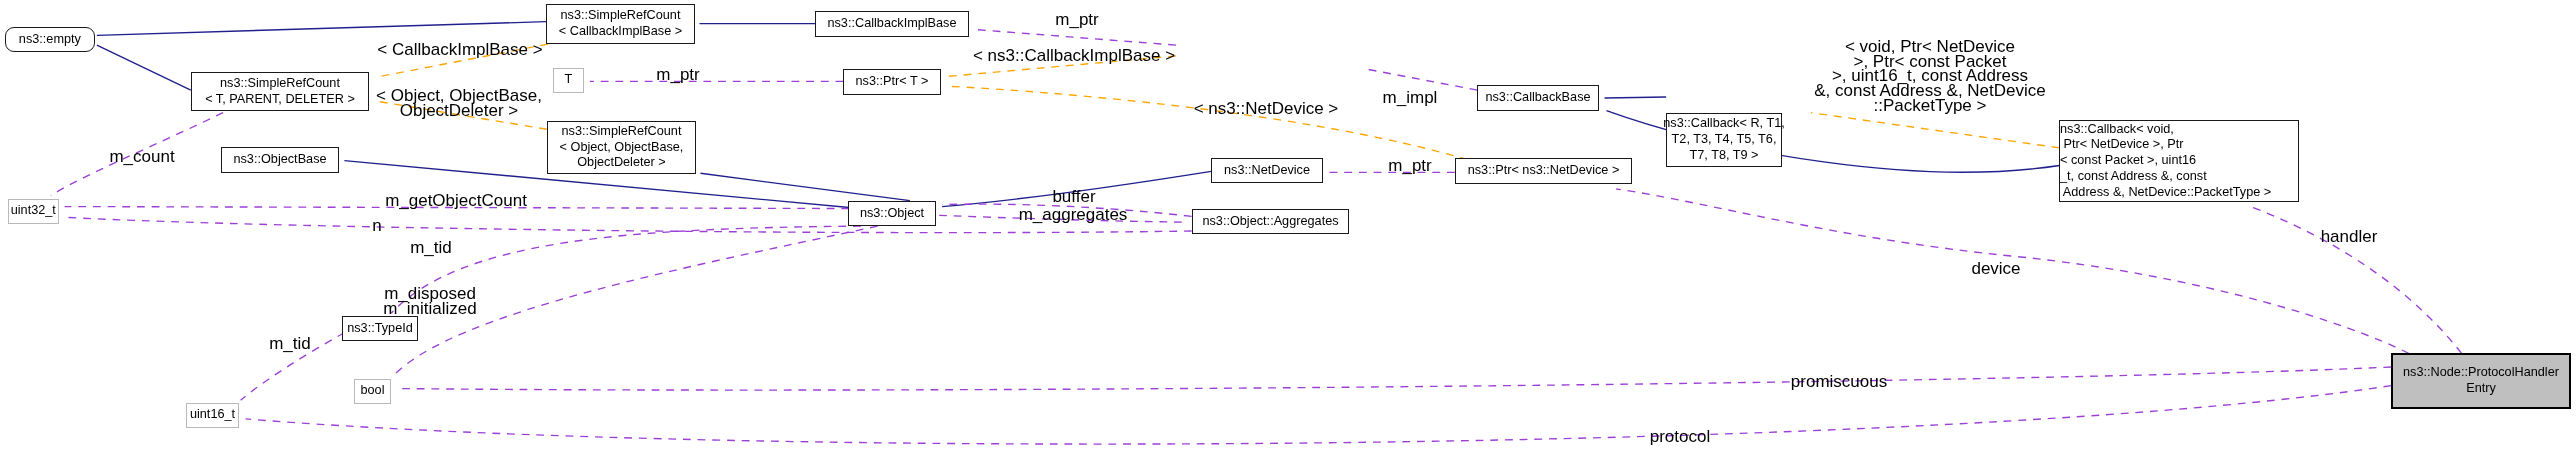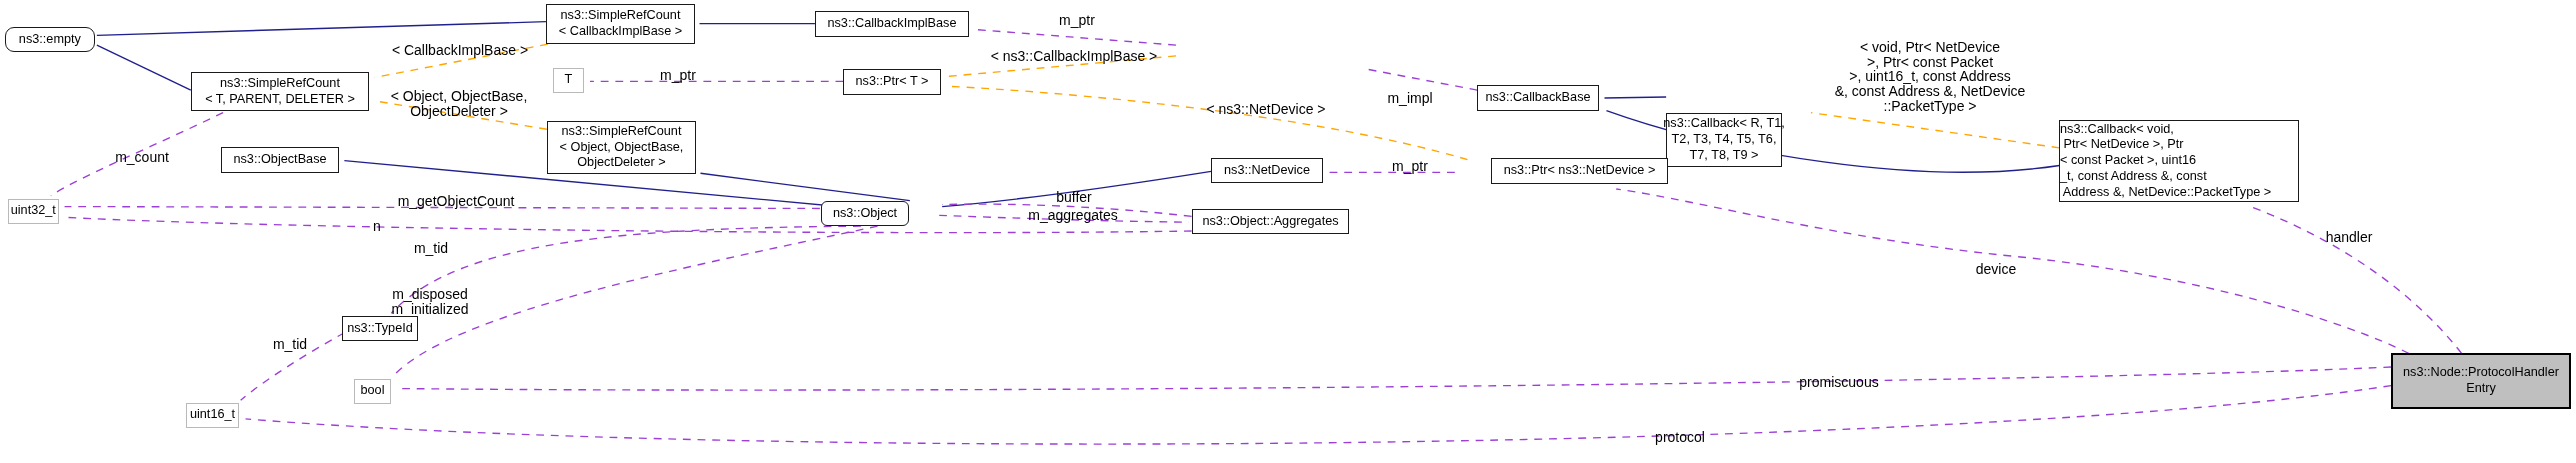--- a/index.html
+++ b/index.html
@@ -11,21 +11,21 @@
   .e-inherit { stroke:#20208d; }
   .e-tpl { stroke:#ffa500; stroke-dasharray:8,7; }
   .e-use  { stroke:#9c3fd6; stroke-dasharray:8,7; }
   .node { position:absolute; z-index:3; background:#ffffff; border:1px solid #1a1a1a;
           box-sizing:border-box; display:flex; align-items:center; justify-content:center;
           text-align:center; font-size:12.7px; line-height:15.7px; white-space:pre; }
   .node.primitive { border-color:#b9b9b9; }
   .node.focus { background:#bfbfbf; border-width:2px; border-color:#000; }
   .node.align-left { justify-content:flex-start; text-align:left; padding-left:0; }
   .edge-label { position:absolute; z-index:2; transform:translateX(-50%);
-                font-size:14px; line-height:14.7px; text-align:center; white-space:pre; }
+                font-size:17px; line-height:14.7px; text-align:center; white-space:pre; }
 </style>
 </head>
 <body>
 
 <div id="stage">
   <svg class="edges" width="2576" height="464" viewBox="0 0 2633 474">
     <defs>
       <marker id="arr-blue" viewBox="0 0 10 10" refX="9" refY="5" markerWidth="11" markerHeight="9" orient="auto">
         <path d="M0,0 L10,5 L0,10 z" fill="#20208d"></path>
       </marker>
@@ -78,24 +78,24 @@
     <div class="node" style="left: 815px; top: 10.8px; width: 154px; height: 26.4px;">ns3::CallbackImplBase</div>
     <div class="node primitive" style="left: 553px; top: 68px; width: 31px; height: 24.5px;">T</div>
     <div class="node" style="left: 843px; top: 69px; width: 98px; height: 26.4px;">ns3::Ptr&lt; T &gt;</div>
     <div class="node" style="left: 1477px; top: 85px; width: 122px; height: 26.4px;">ns3::CallbackBase</div>
     <div class="node" style="left: 1666px; top: 70px; width: 116px; height: 54px; margin-top: 43px;">ns3::Callback&lt; R, T1,
 T2, T3, T4, T5, T6,
 T7, T8, T9 &gt;</div>
     <div class="node" style="left: 547px; top: 121px; width: 149px; height: 53px;">ns3::SimpleRefCount
 &lt; Object, ObjectBase,
 ObjectDeleter &gt;</div>
-    <div class="node" style="left: 821px; top: 201px; width: 88px; height: 25.4px; border-radius: 6px;">ns3::Object</div>
+    <div class="node" style="left: 848px; top: 201px; width: 88px; height: 25.4px;">ns3::Object</div>
     <div class="node" style="left: 1192px; top: 209px; width: 157px; height: 25.4px;">ns3::Object::Aggregates</div>
     <div class="node" style="left: 1211px; top: 158px; width: 112px; height: 25.4px;">ns3::NetDevice</div>
-    <div class="node" style="left: 1455px; top: 158px; width: 177px; height: 26.4px; margin-left: 36px;">ns3::Ptr&lt; ns3::NetDevice &gt;</div>
+    <div class="node" style="left: 1455px; top: 158px; width: 177px; height: 26.4px;">ns3::Ptr&lt; ns3::NetDevice &gt;</div>
     <div class="node align-left" style="left: 2059px; top: 120px; width: 240px; height: 82px;">ns3::Callback&lt; void,
  Ptr&lt; NetDevice &gt;, Ptr
 &lt; const Packet &gt;, uint16
 _t, const Address &amp;, const
  Address &amp;, NetDevice::PacketType &gt;</div>
     <div class="node focus" style="left: 2391px; top: 353px; width: 180px; height: 56px;">ns3::Node::ProtocolHandler
 Entry</div>
     <div class="node primitive" style="left: 7.8px; top: 199px; width: 51px; height: 24.5px;">uint32_t</div>
     <div class="node" style="left: 342px; top: 316px; width: 76px; height: 25.4px;">ns3::TypeId</div>
     <div class="node primitive" style="left: 354px; top: 379px; width: 37px; height: 24.5px;">bool</div>

